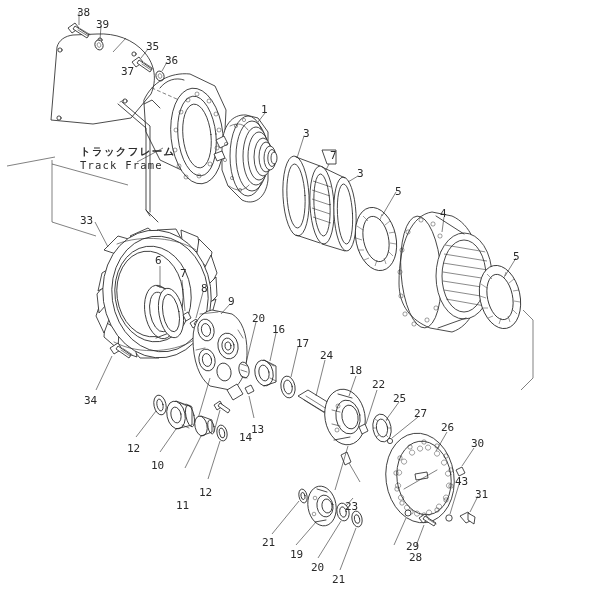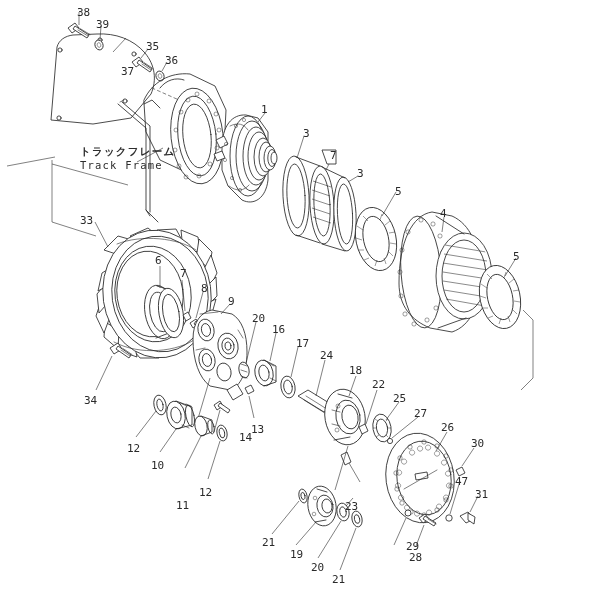--- a/index.html
+++ b/index.html
@@ -509,21 +509,21 @@
       <div class="num" style="left: 252px; top: 313px;">20</div>
       <div class="num" style="left: 272px; top: 324px;">16</div>
       <div class="num" style="left: 296px; top: 338px;">17</div>
       <div class="num" style="left: 320px; top: 350px;">24</div>
       <div class="num" style="left: 349px; top: 365px;">18</div>
       <div class="num" style="left: 372px; top: 379px;">22</div>
       <div class="num" style="left: 393px; top: 393px;">25</div>
       <div class="num" style="left: 414px; top: 408px;">27</div>
       <div class="num" style="left: 441px; top: 422px;">26</div>
       <div class="num" style="left: 471px; top: 438px;">30</div>
-      <div class="num" style="left: 455px; top: 476px;">47</div>
+      <div class="num" style="left: 455px; top: 476px;">43</div>
       <div class="num" style="left: 475px; top: 489px;">31</div>
       <div class="num" style="left: 127px; top: 443px;">12</div>
       <div class="num" style="left: 151px; top: 460px;">10</div>
       <div class="num" style="left: 176px; top: 476px; margin-top: 24px;">11</div>
       <div class="num" style="left: 199px; top: 487px;">12</div>
       <div class="num" style="left: 231px; top: 432px; margin-left: 8px;">14</div>
       <div class="num" style="left: 251px; top: 424px;">13</div>
       <div class="num" style="left: 262px; top: 537px;">21</div>
       <div class="num" style="left: 290px; top: 549px;">19</div>
       <div class="num" style="left: 311px; top: 562px;">20</div>

